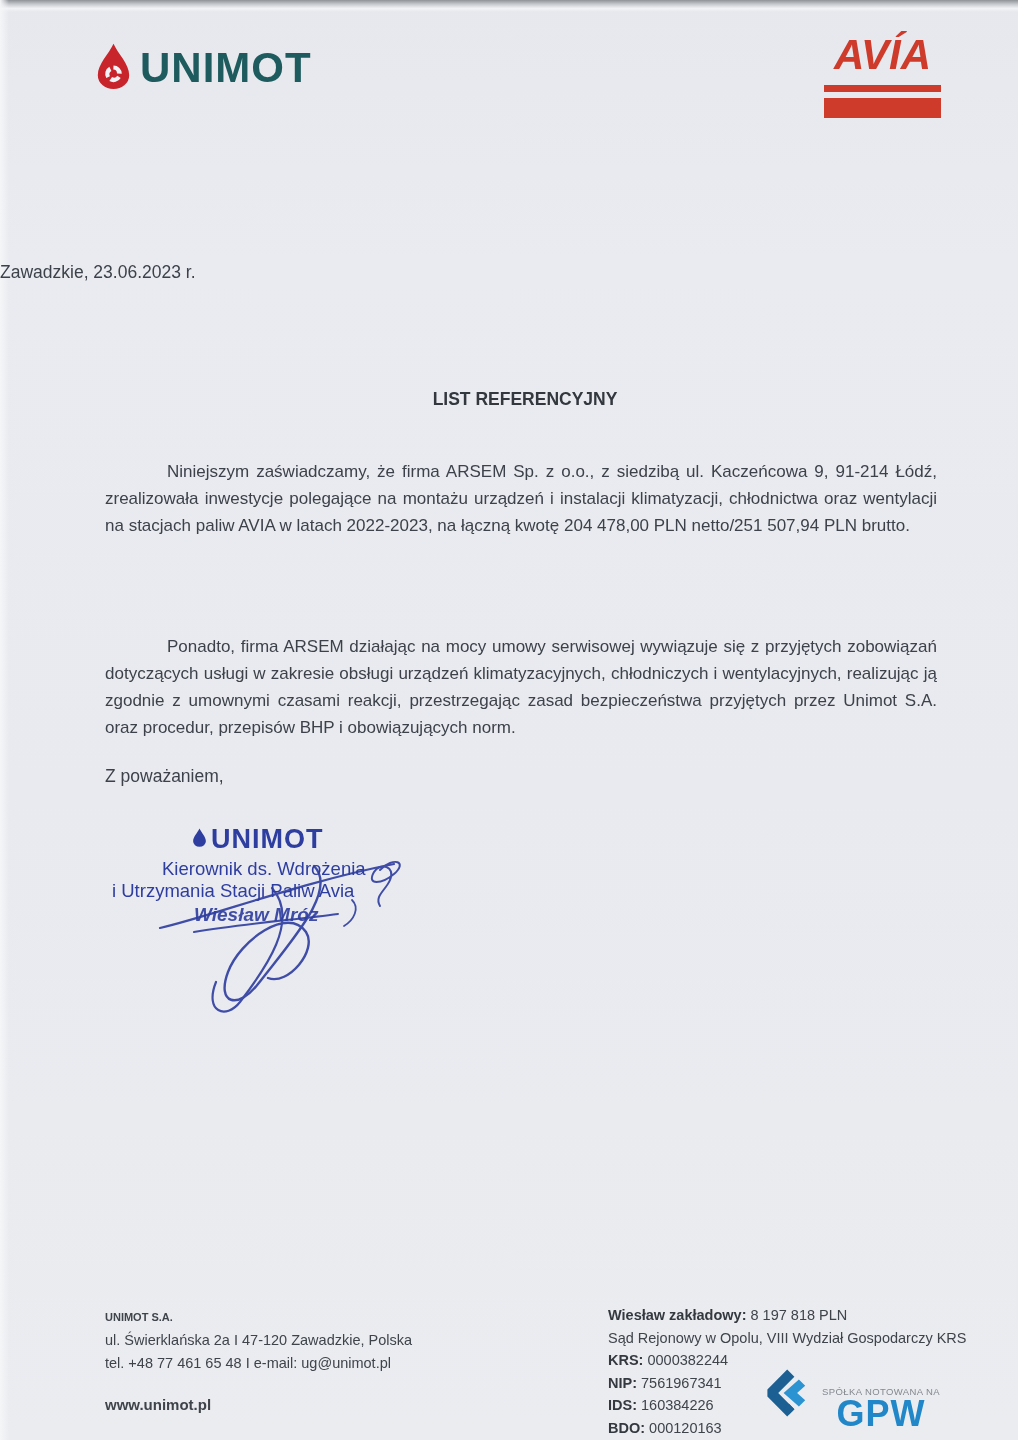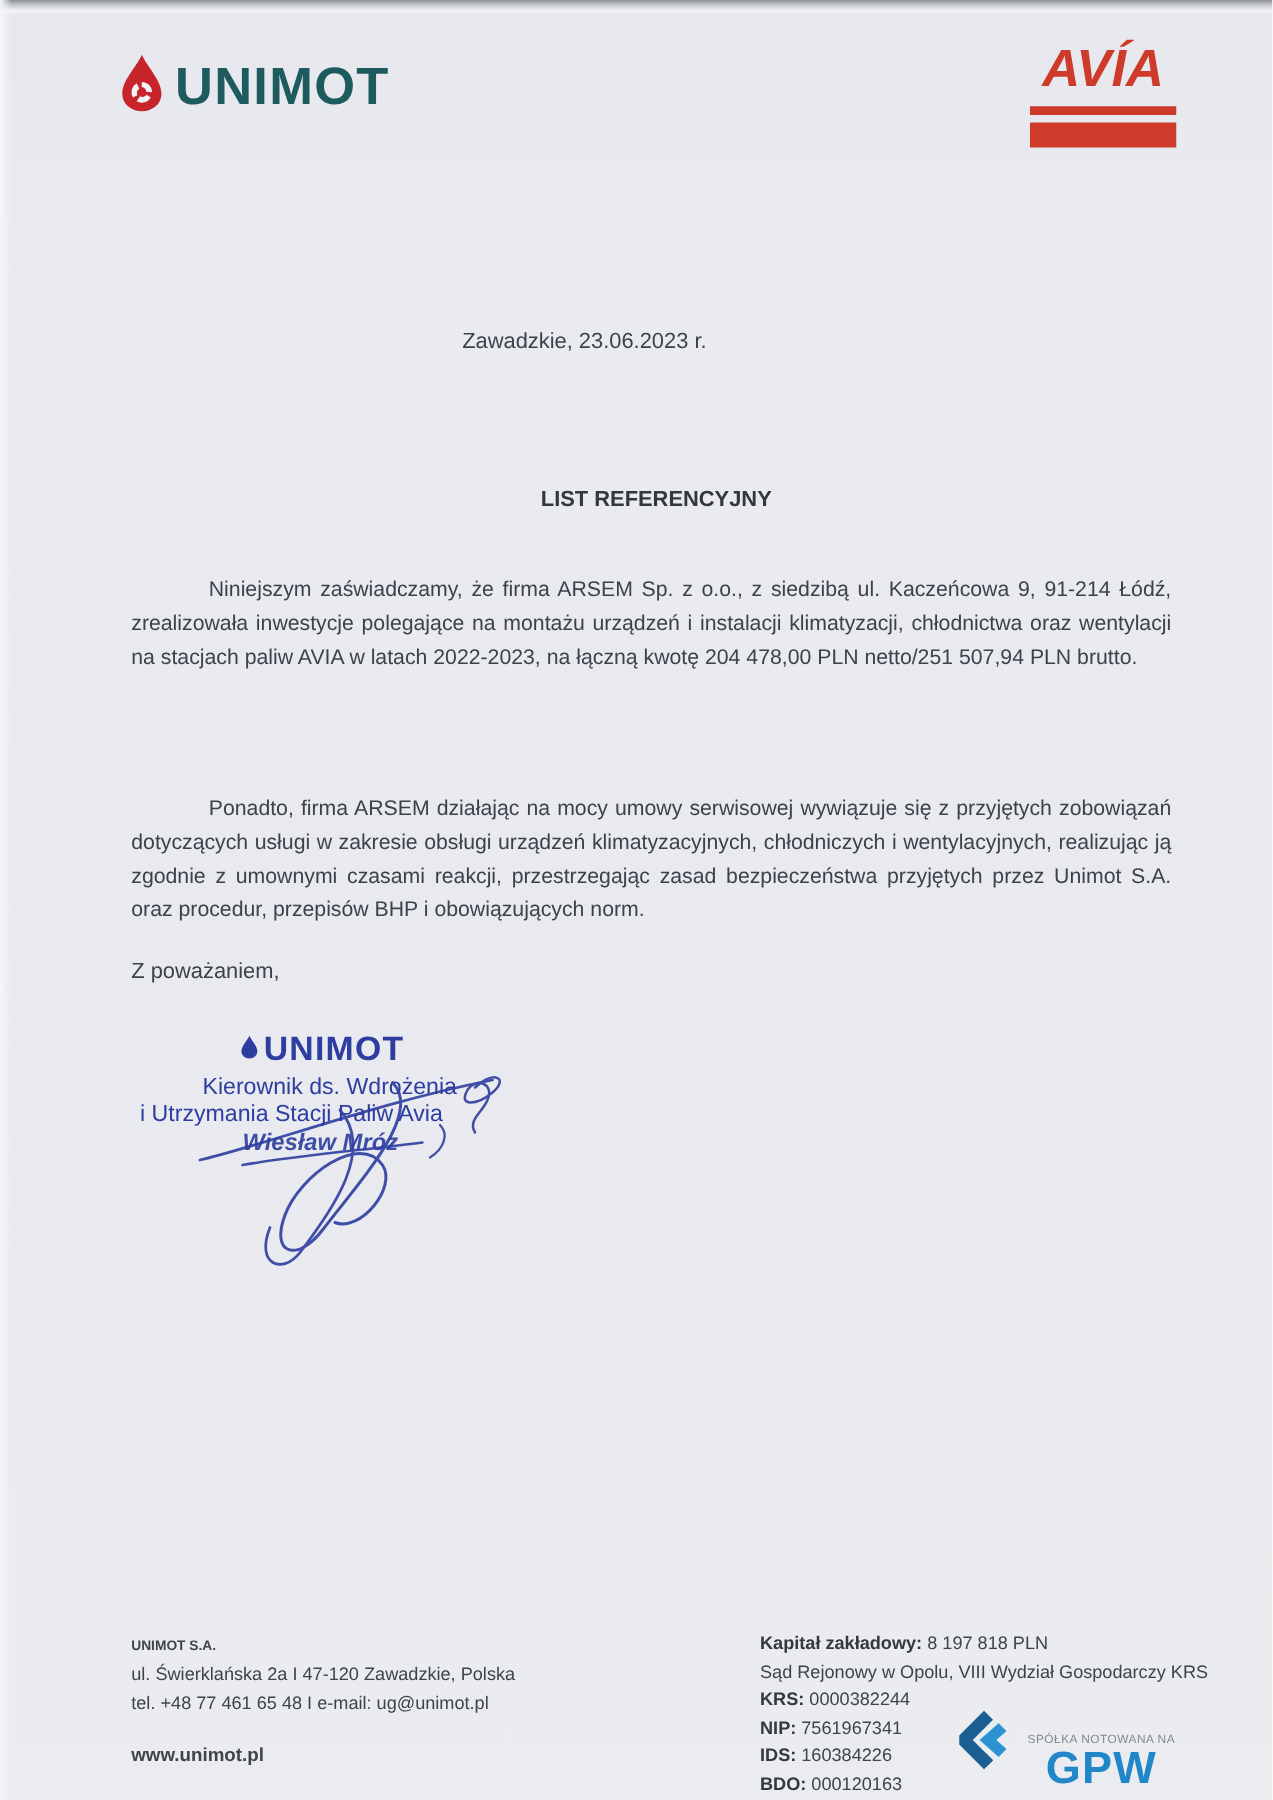--- a/index.html
+++ b/index.html
@@ -17,21 +17,21 @@
     background:linear-gradient(90deg,#f5f6f8 0%,rgba(233,235,240,0) 100%);}
 
   
   .unimot-logo{position:absolute;top:42px;left:95px;display:flex;align-items:center;gap:8px;}
   .unimot-logo .word{font-size:42px;font-weight:bold;letter-spacing:1px;color:#1e5b5e;line-height:1;}
   .avia-logo{position:absolute;top:34px;left:824px;width:117px;text-align:center;}
   .avia-logo .word{font-size:42px;font-weight:bold;font-style:italic;color:#cf3b2b;letter-spacing:0px;line-height:1;}
   .avia-bar-thin{height:7px;background:#cf3b2b;margin-top:9px;}
   .avia-bar-thick{height:20px;background:#cf3b2b;margin-top:6px;}
 
-  .dateline{position:absolute;top:262px;left:0;width:935px;text-align:center;font-size:17.5px;}
+  .dateline{position:absolute;top:262px;left:0;width:935px;text-align:left;font-size:17.5px;}
 
   .doc-title{position:absolute;top:389px;left:16px;width:1018px;text-align:center;
     font-weight:bold;font-size:17.5px;color:#33373e;}
 
   .para{position:absolute;left:105px;width:832px;font-size:17px;line-height:27px;
     text-align:justify;text-indent:62px;color:#3d424a;}
   .para1{top:441px;}
   .para2{top:616px;}
   .closing{position:absolute;top:766px;left:105px;font-size:17.5px;}
 
@@ -116,21 +116,21 @@
   </div>
 
   <div class="footer-left">
     <div class="company">UNIMOT S.A.</div>
     <div>ul. Świerklańska 2a  I  47-120 Zawadzkie, Polska</div>
     <div>tel. +48 77 461 65 48  I  e-mail: ug@unimot.pl</div>
   </div>
   <div class="website">www.unimot.pl</div>
 
   <div class="footer-right">
-    <div><b>Kapitał zakładowy:</b><span> 8 197 818 PLN</span></div>
+    <div><b>Wiesław zakładowy:</b><span> 8 197 818 PLN</span></div>
     <div>Sąd Rejonowy w Opolu, VIII Wydział Gospodarczy KRS</div>
     <div><b>KRS:</b><span> 0000382244</span></div>
     <div><b>NIP:</b><span> 7561967341</span></div>
     <div><b>IDS:</b><span> 160384226</span></div>
     <div><b>BDO:</b><span> 000120163</span></div>
   </div>
 
   <div class="gpw">
     <span>
       <svg width="54" height="54" viewBox="0 0 60 60">

